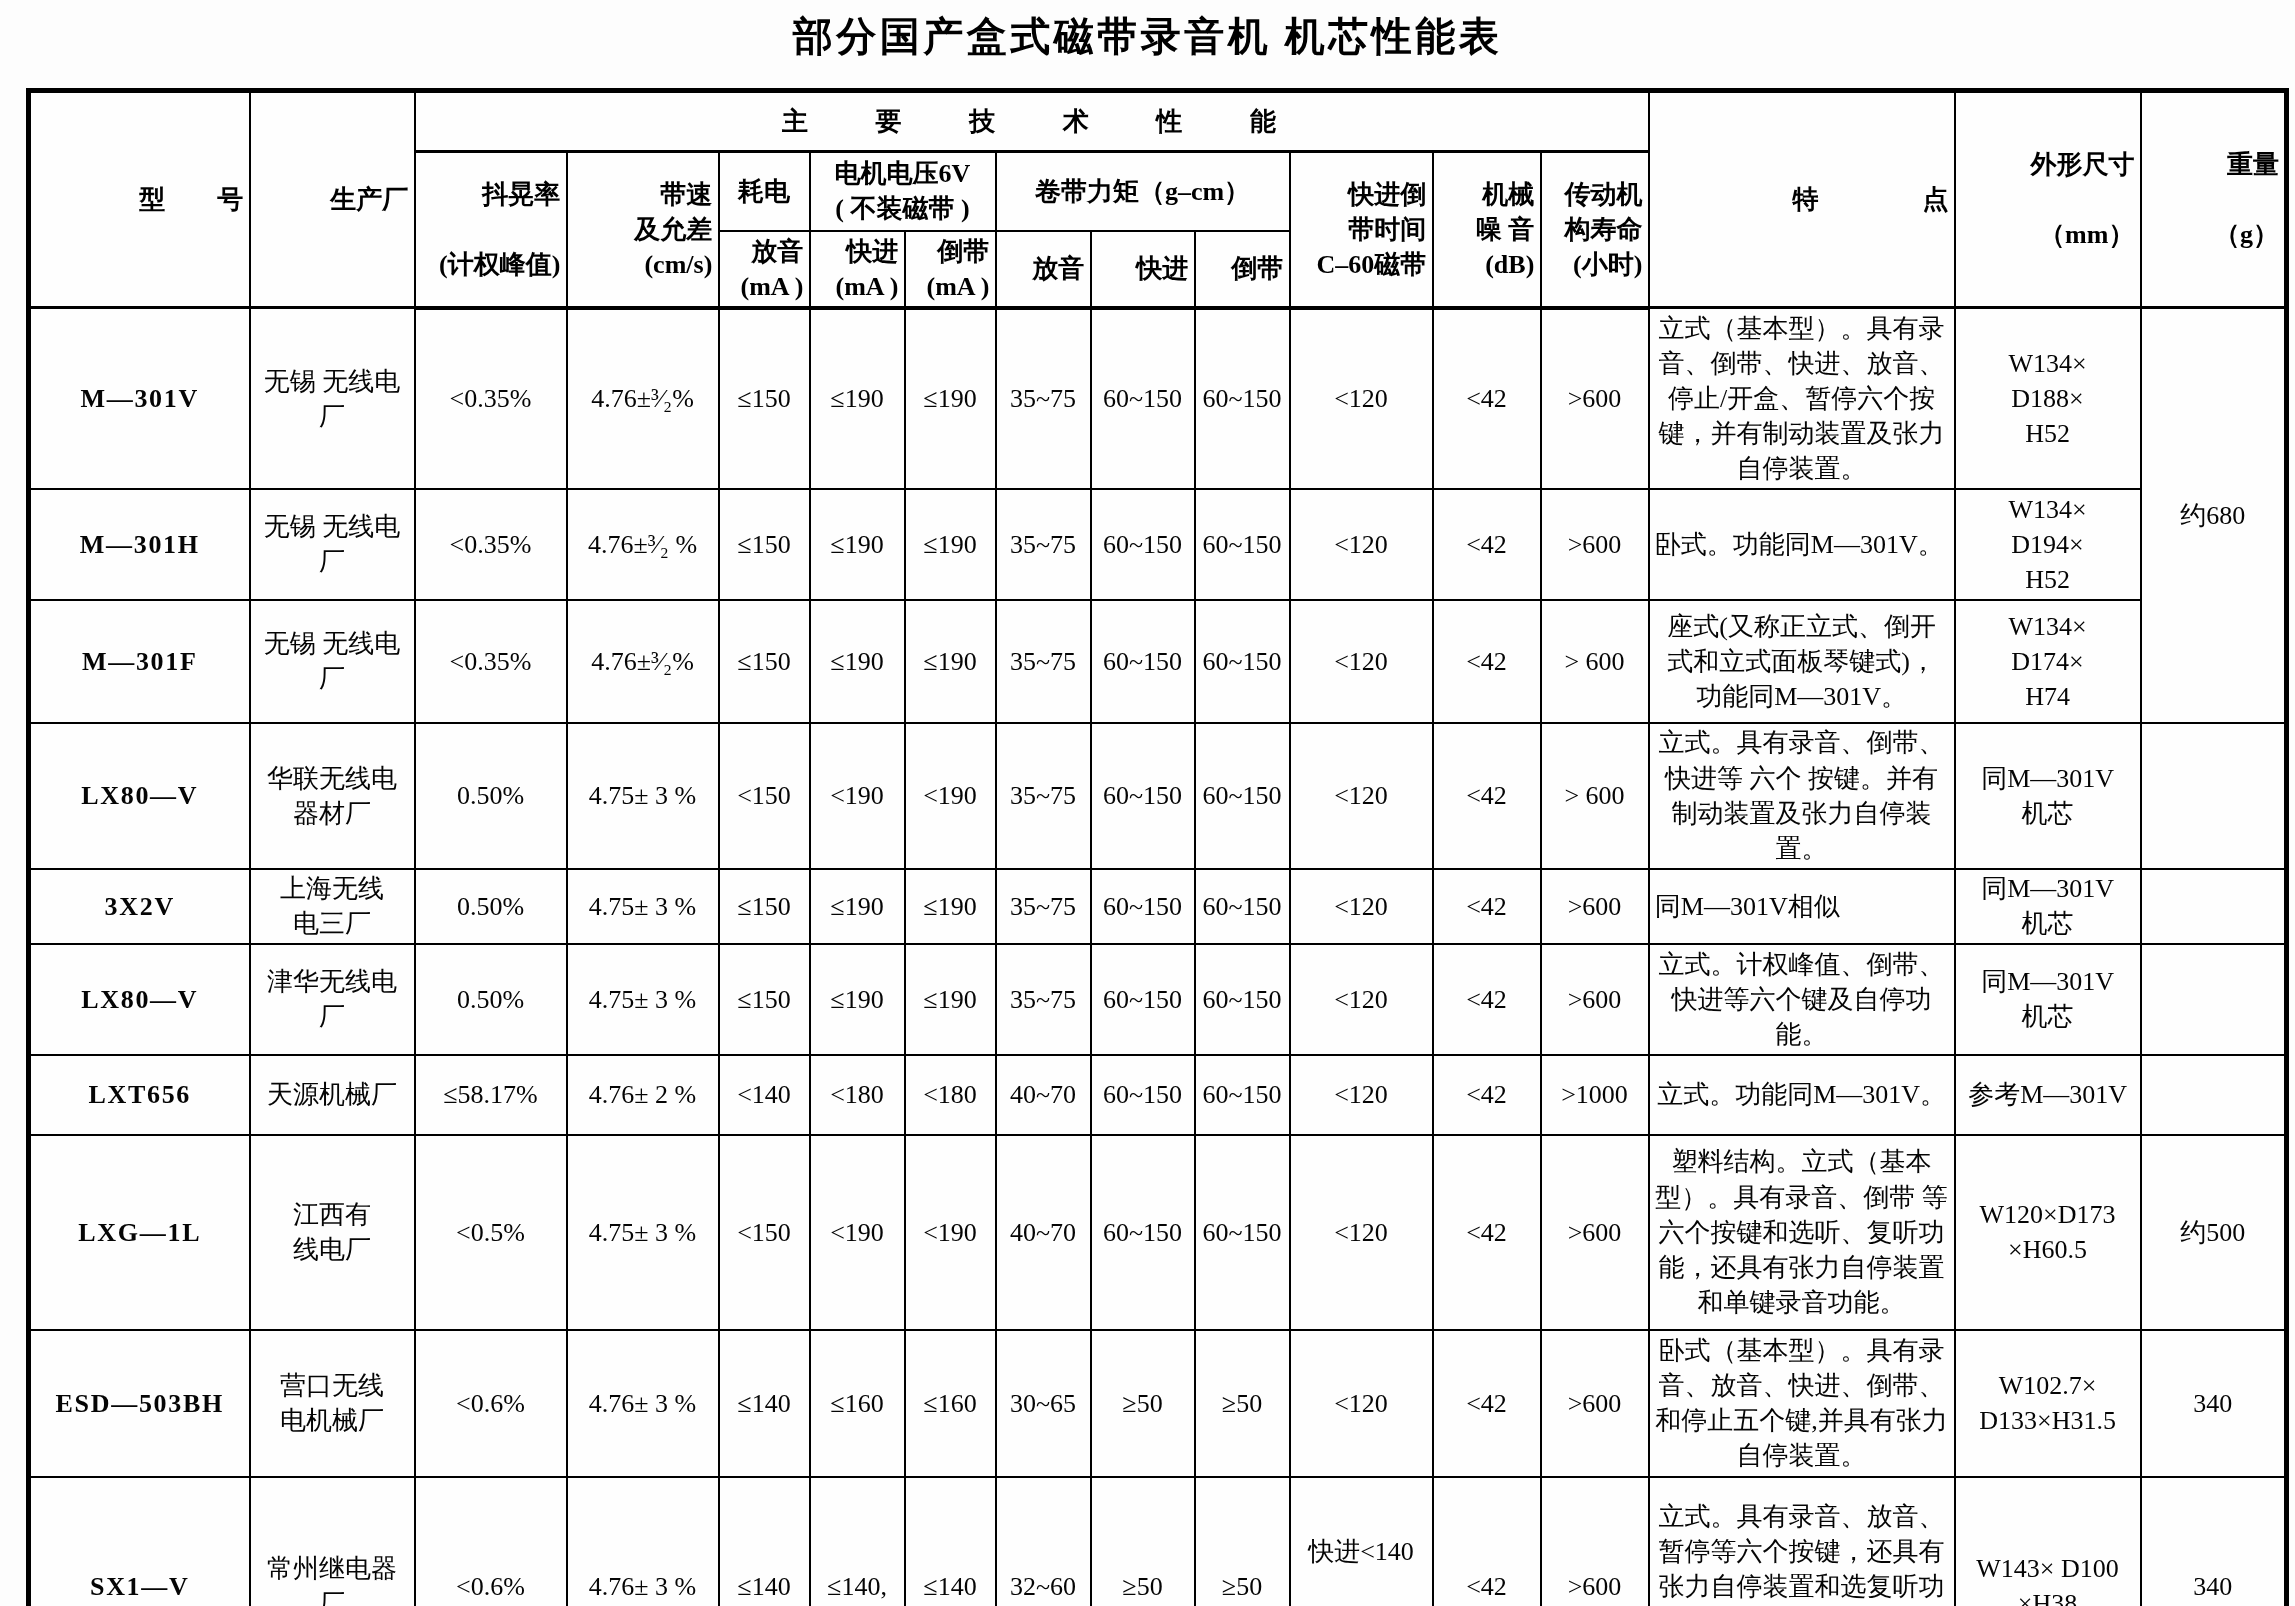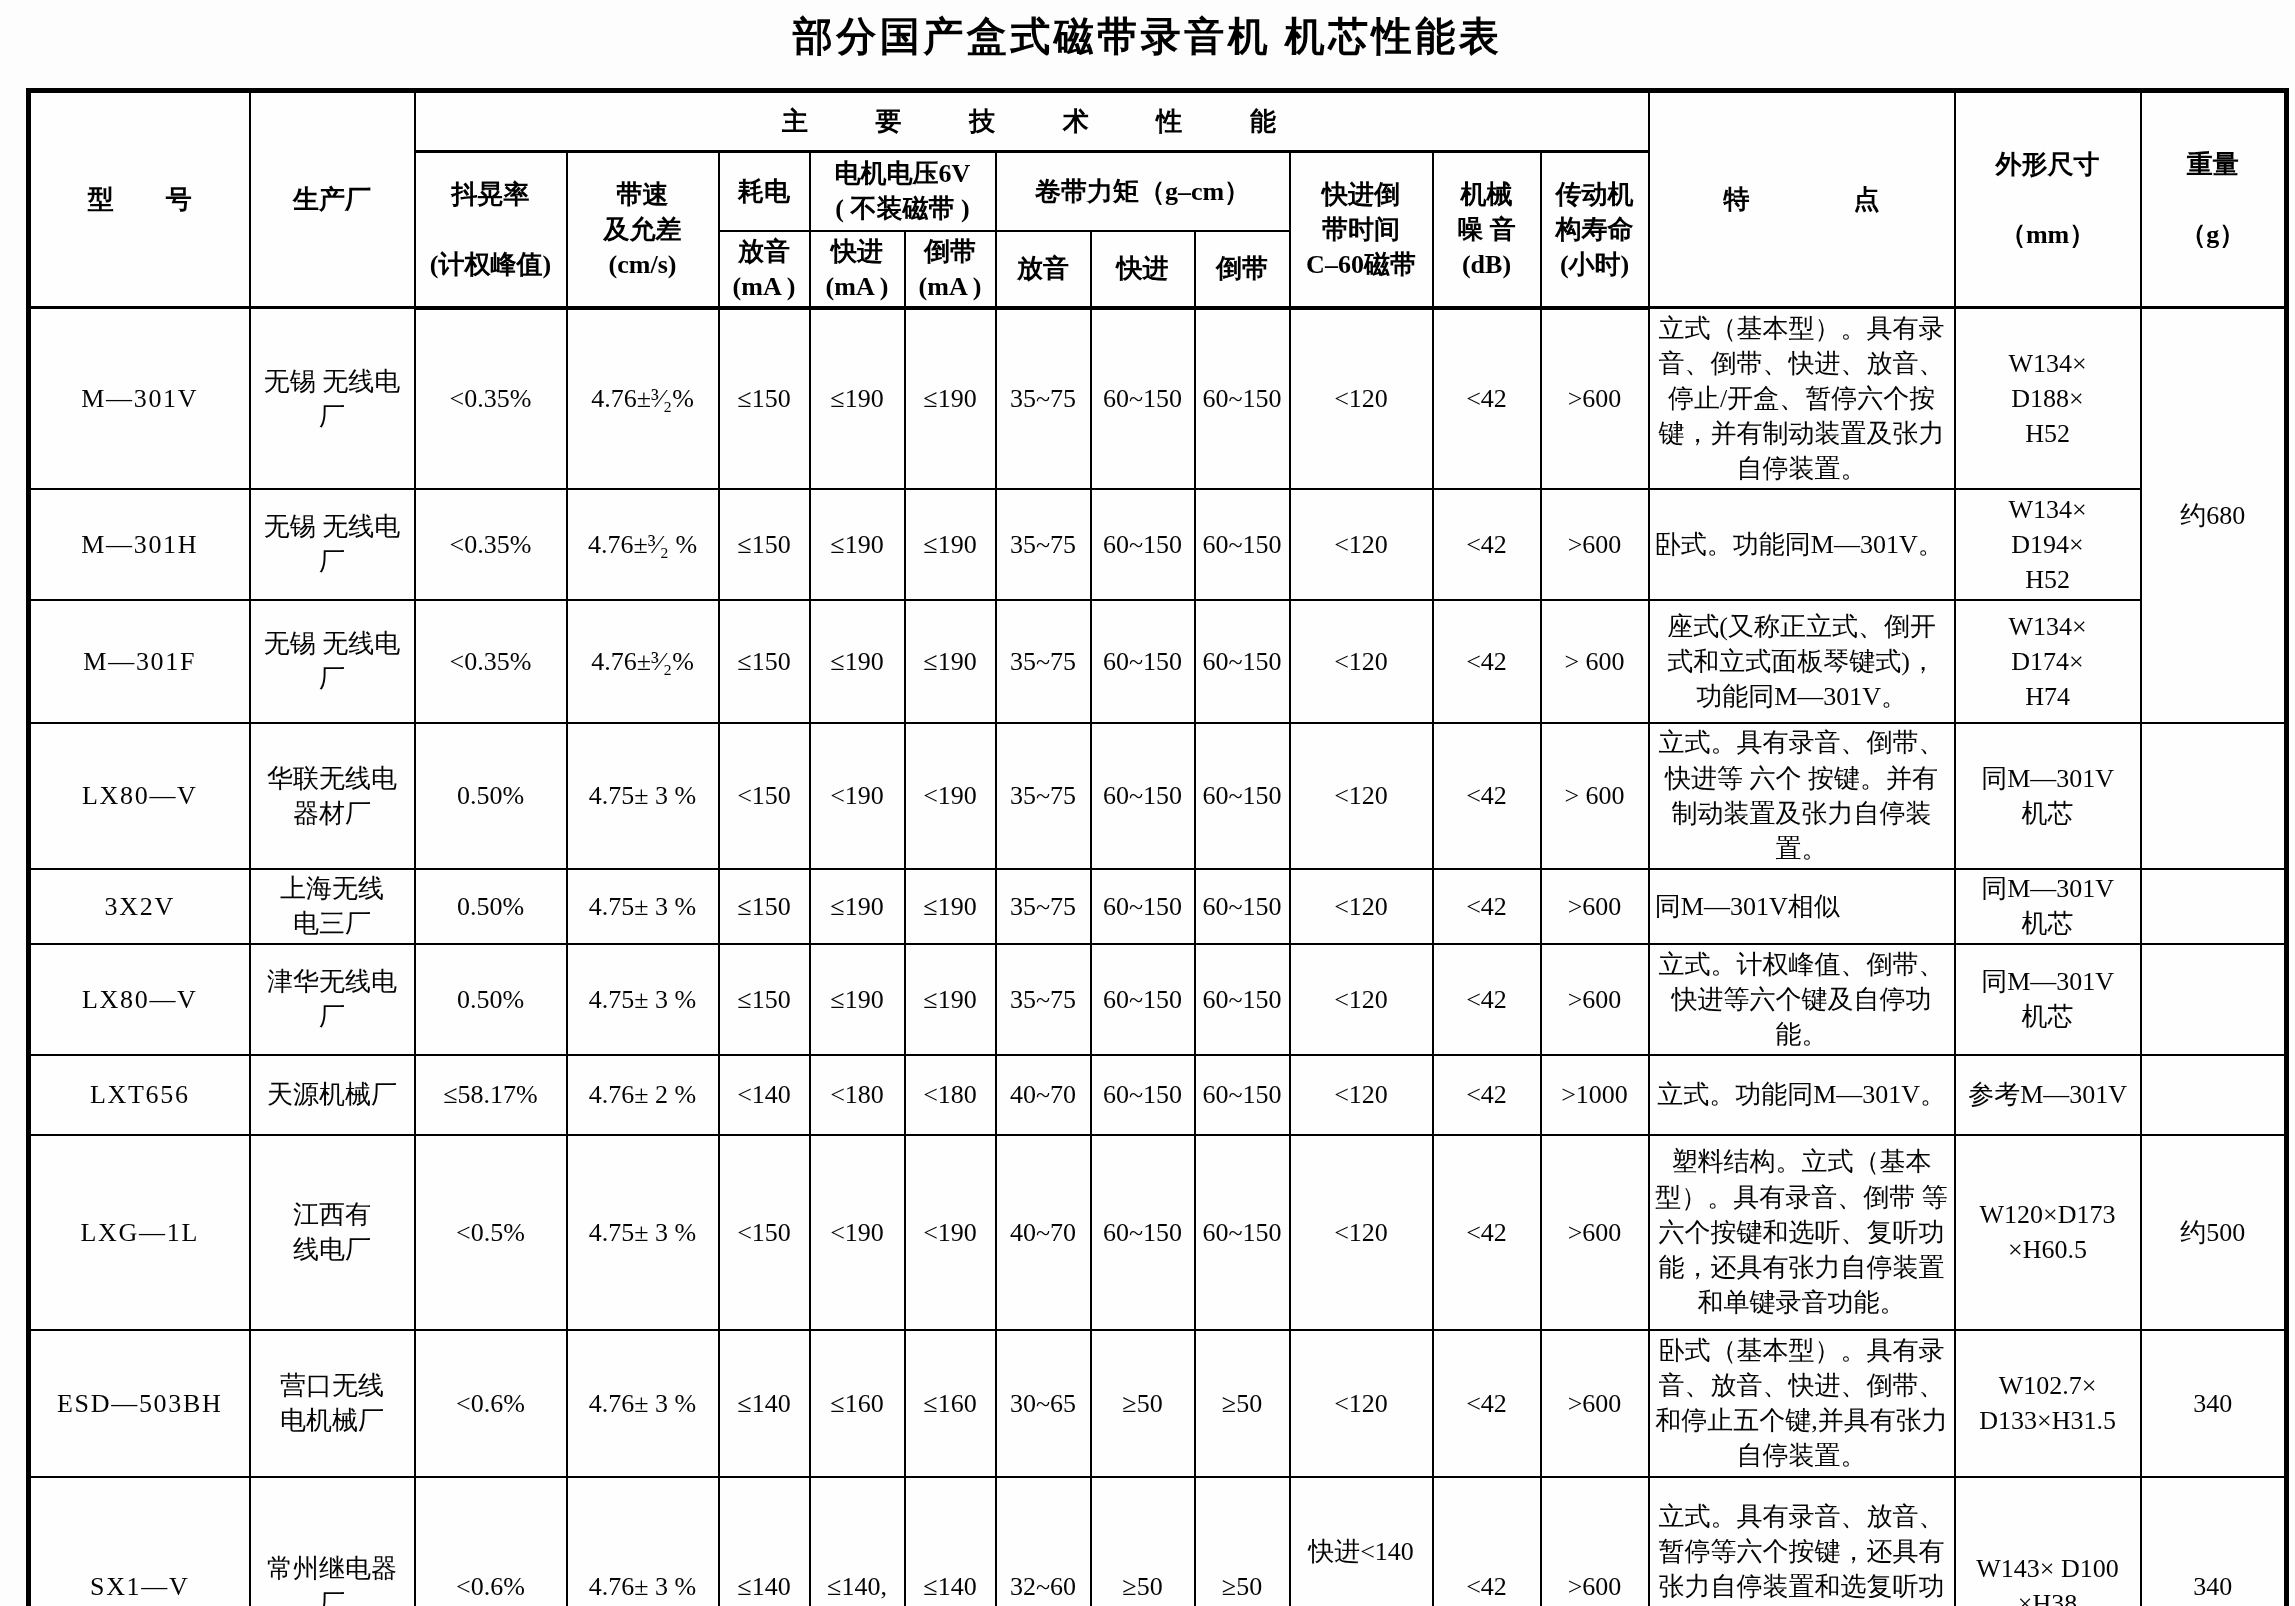--- a/index.html
+++ b/index.html
@@ -41,22 +41,22 @@
     line-height:1.35;
     color:#000;
   }
   table.perf td{
     font-size:26px;
     line-height:1.35;
     color:#050505;
   }
   table.perf{border:5.2px solid #000;}
   thead tr.h1 th{border-bottom-width:3.5px;margin-left:16px;}
-  thead tr.h3 th, thead th.deep{border-bottom:4.3px solid #000;}
-  td.model{letter-spacing:1.7px;font-size:27px;}
+  thead tr.h3 th, thead th.deep{border-bottom:4.3px solid #000;text-align:right;}
+  td.model{letter-spacing:1.7px;font-size:27px;font-weight:bold;}
   td.maker{line-height:1.6;}
   td.features{
     text-align:left;
     font-size:27px;
     line-height:1.45;
     padding:5.2px 10.4px;
   }
   td.features.feat-center{text-align:left;}
   td.dims{line-height:1.8;}
   td.weight{font-size:27px;}

